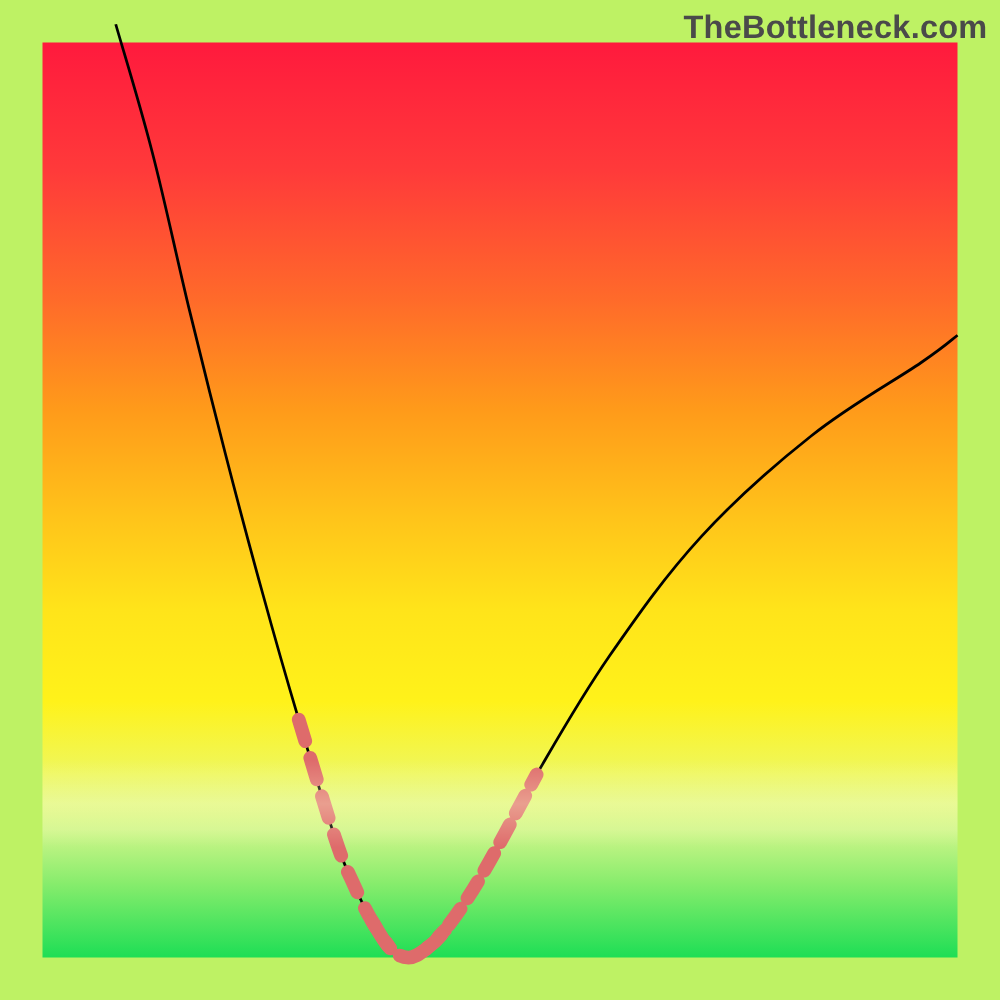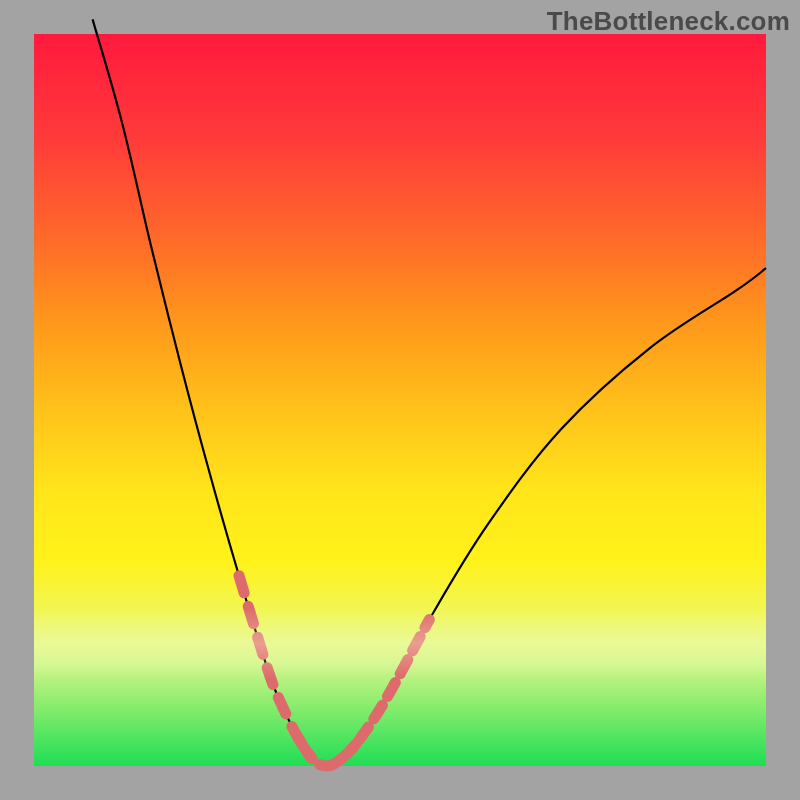--- a/index.html
+++ b/index.html
@@ -8,21 +8,21 @@
     width: 800px;
     height: 800px;
     overflow: hidden;
     background: #000;
     font-family: Arial, Helvetica, sans-serif;
   }
   .frame {
     position: relative;
     width: 800px;
     height: 800px;
-    background: #a3a3a3;
+    background: #bef264;
   }
   .watermark {
     position: absolute;
     top: 6px;
     right: 10px;
     color: #4a4a4a;
     font-size: 26px;
     font-weight: 600;
     letter-spacing: 0.2px;
     z-index: 10;

